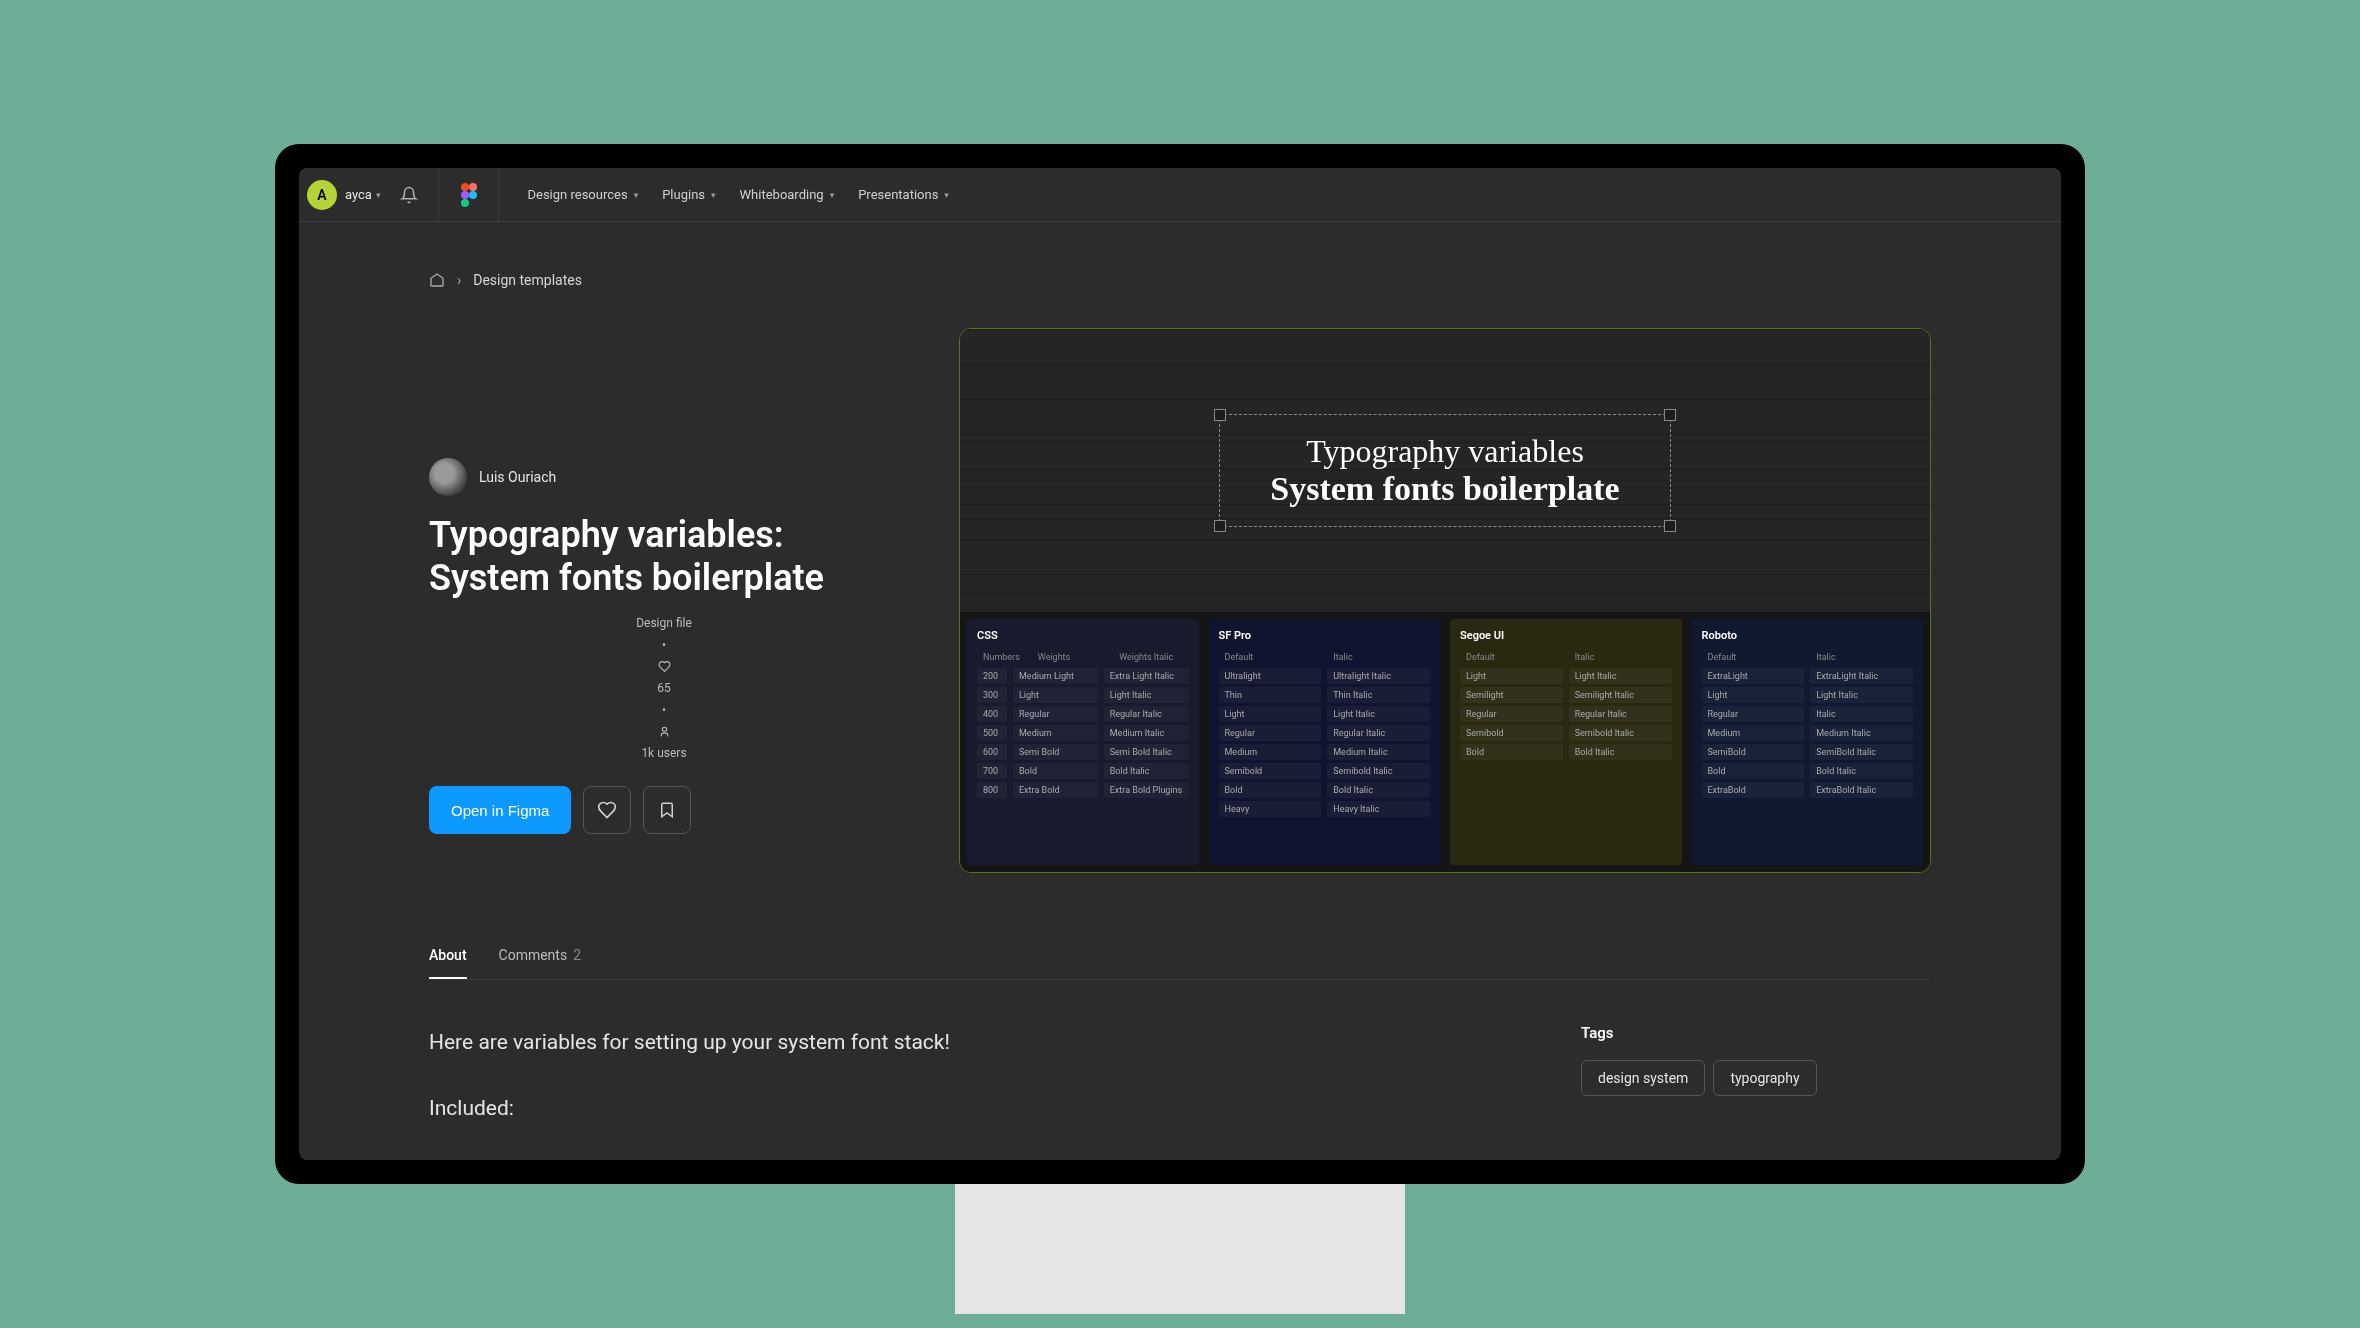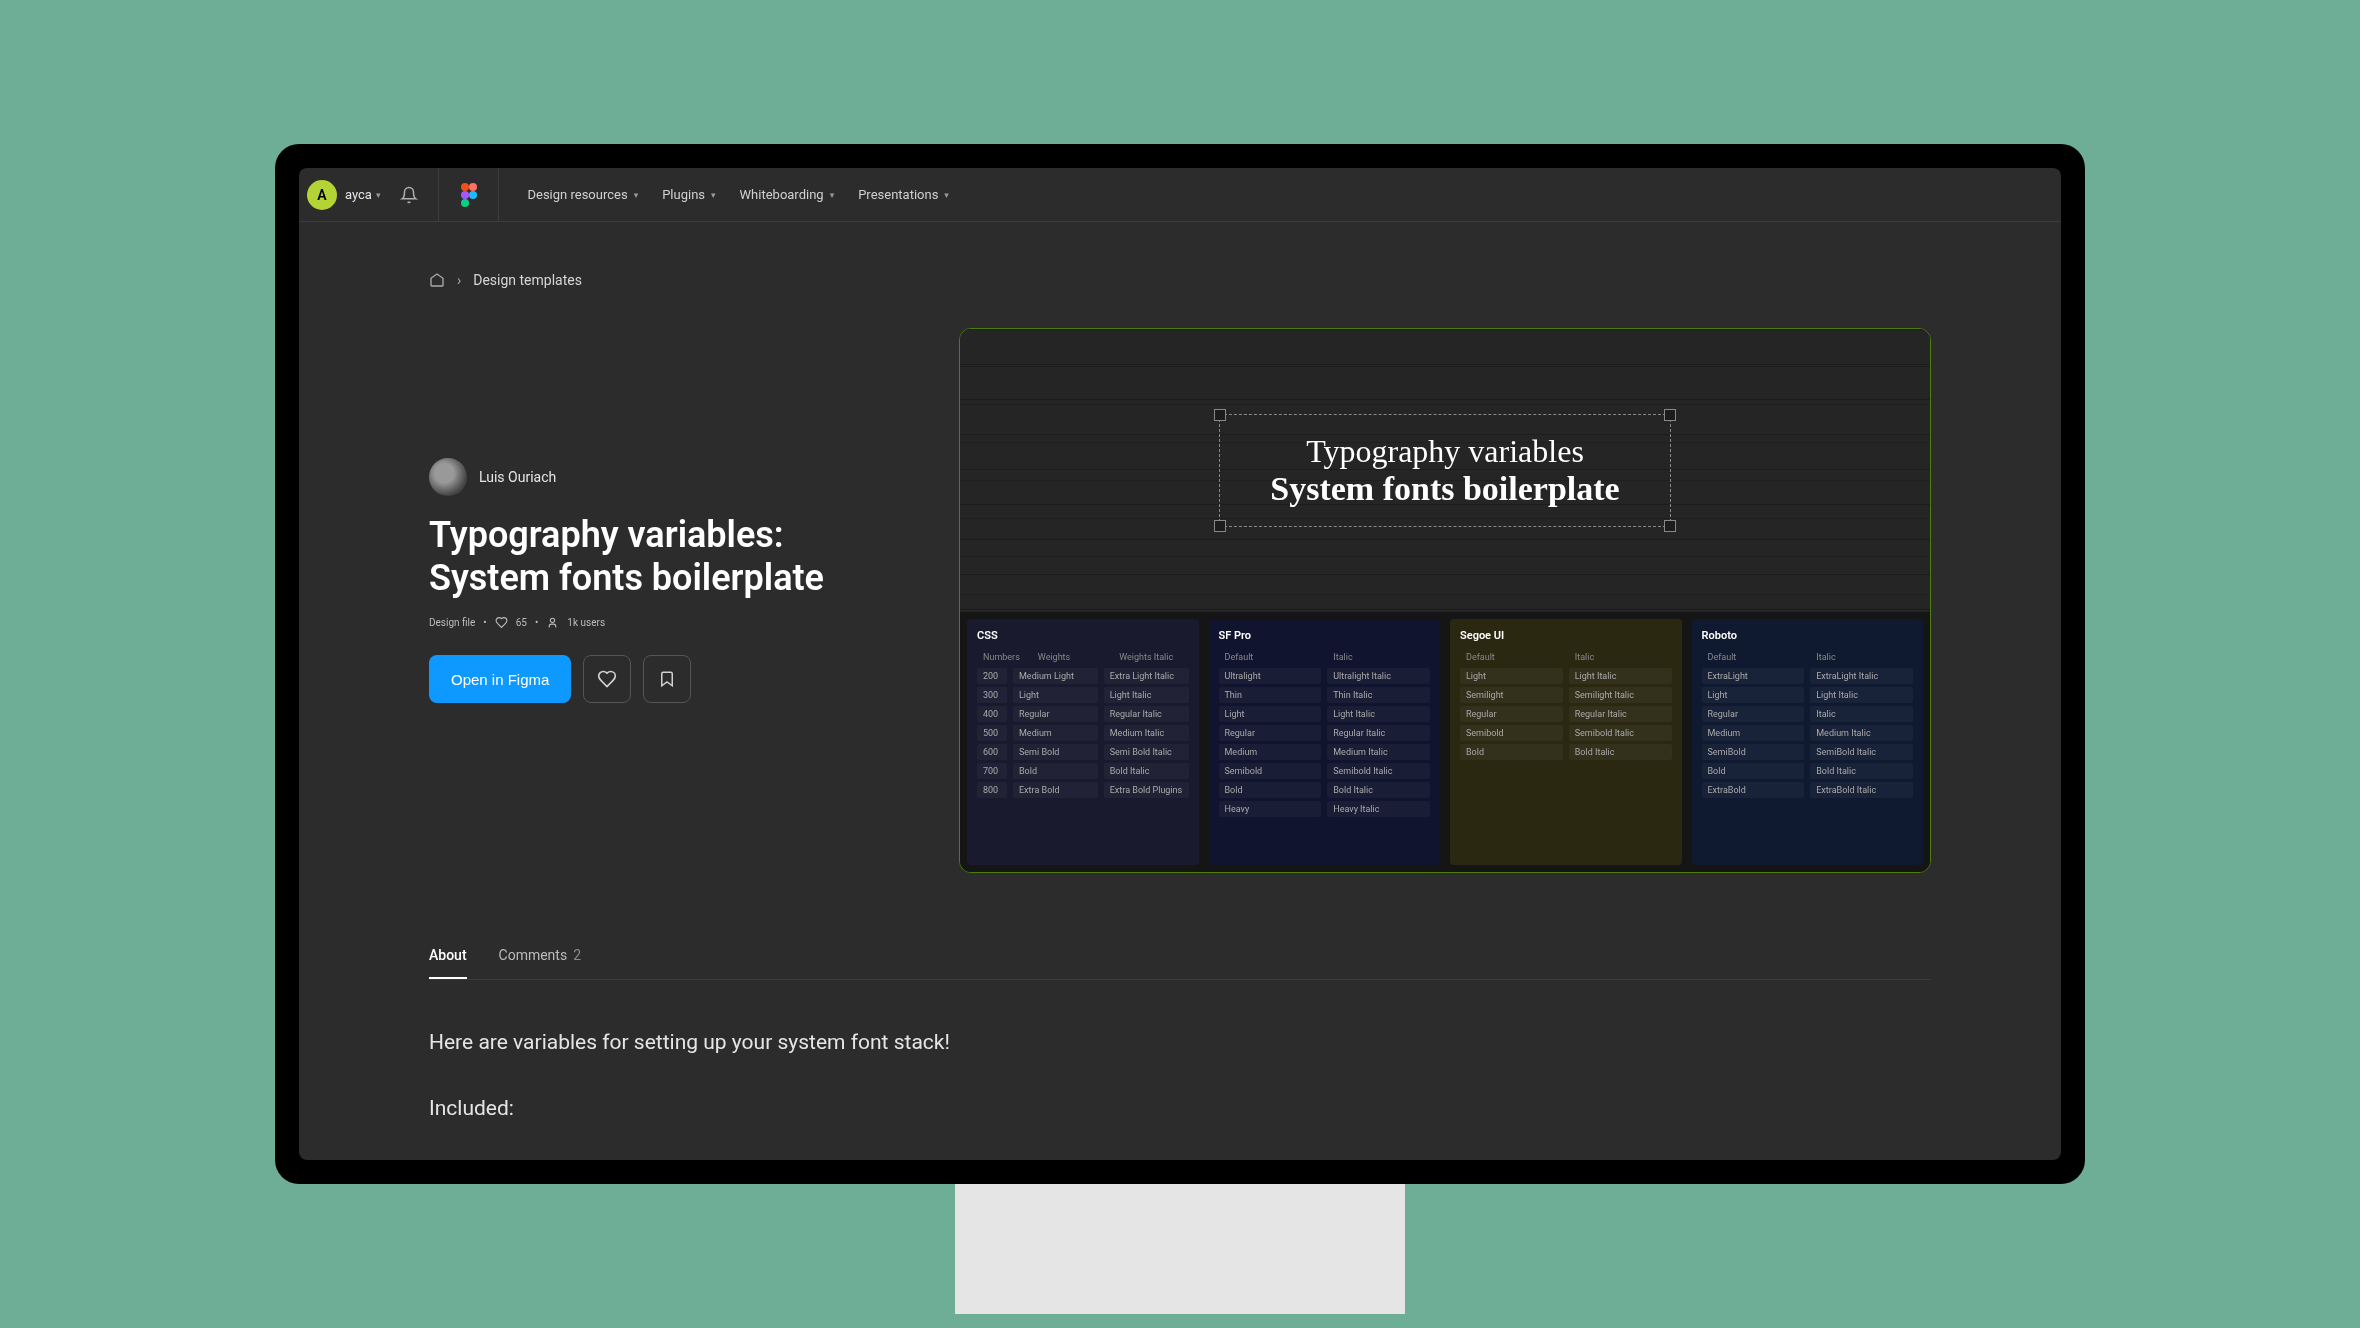--- a/index.html
+++ b/index.html
@@ -201,25 +201,26 @@
 .author span { color: #e5e5e5; font-size: 14px; }
 .title {
   color: #fff;
   font-size: 36px;
   font-weight: 600;
   line-height: 1.2;
   margin-bottom: 16px;
 }
 .meta {
   color: #bbb;
-  font-size: 10px;
+  font-size: 12px;
   display: flex;
   align-items: center;
   gap: 8px;
   margin-bottom: 26px;
+  flex-direction: column;
 }
 .actions {
   display: flex;
   gap: 12px;
 }
 .open-btn {
   background: #0d99ff;
   color: #fff;
   border: none;
   padding: 0 22px;
@@ -666,17 +667,21 @@
           <span>Comments</span>
           <span class="tab-count">2</span>
         </div>
       </div>
 
       <div class="below">
         <div class="desc">
           <p>Here are variables for setting up your system font stack!</p>
           <p>Included:</p>
         </div>
+        <div class="sidebar-tags">
+          <div class="tags-title">Tags</div>
+          <div id="tags-list"><span class="tag">design system</span><span class="tag">typography</span></div>
+        </div>
       </div>
 
     </div>
   </div>
 </div>
 
 </body></html>

